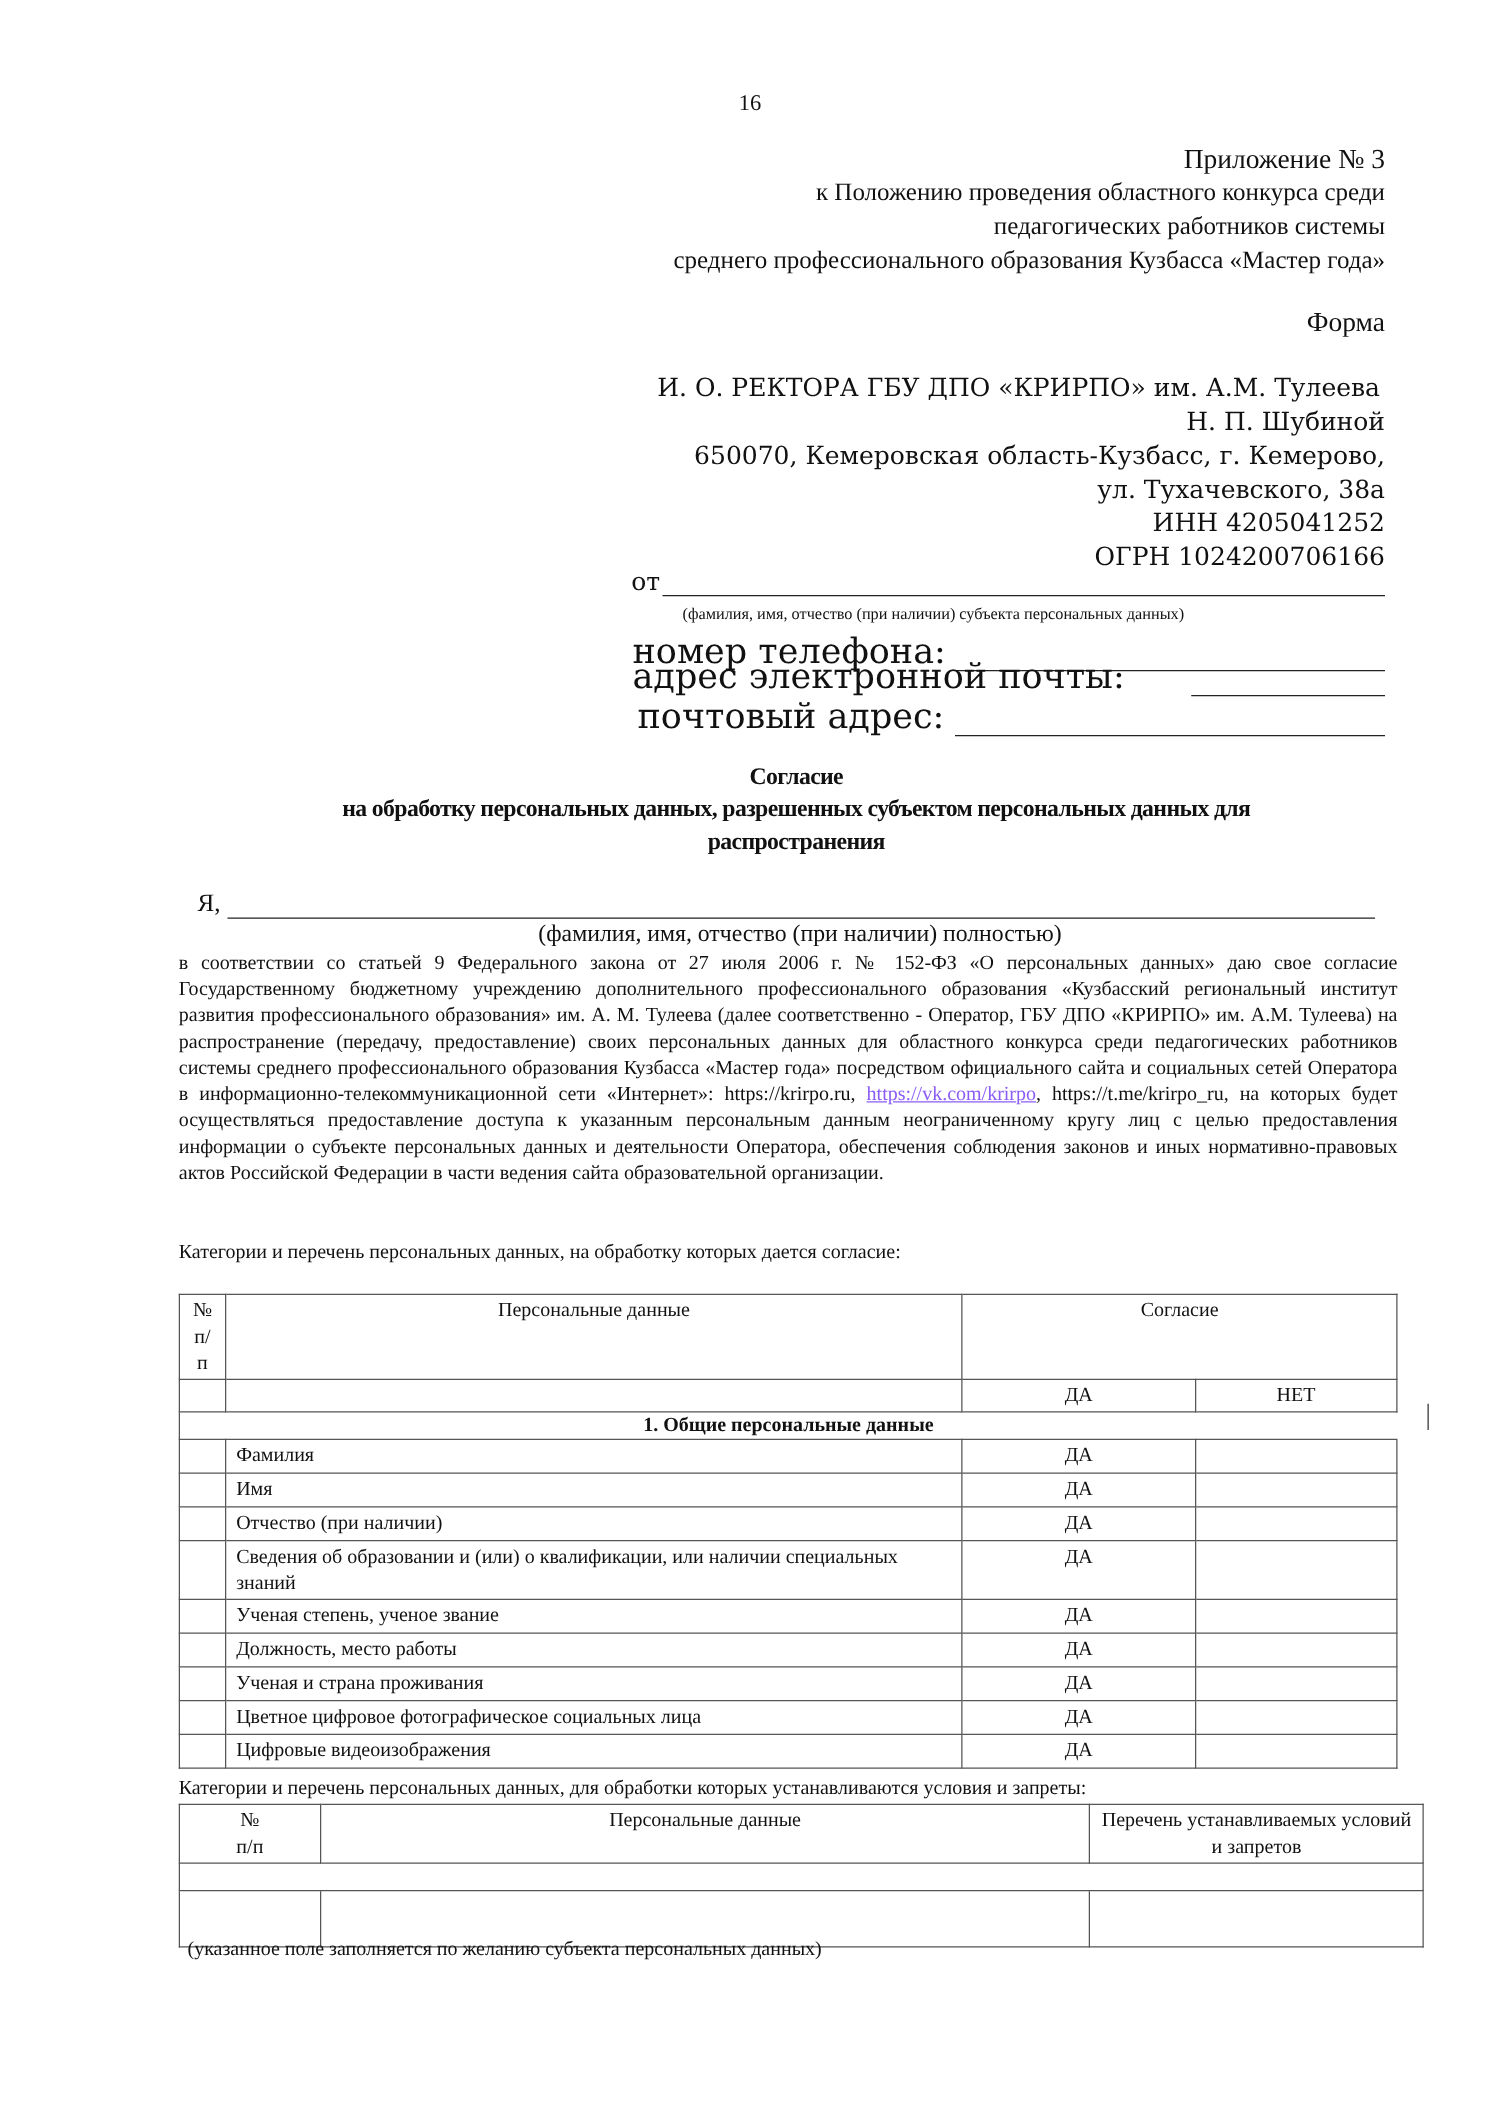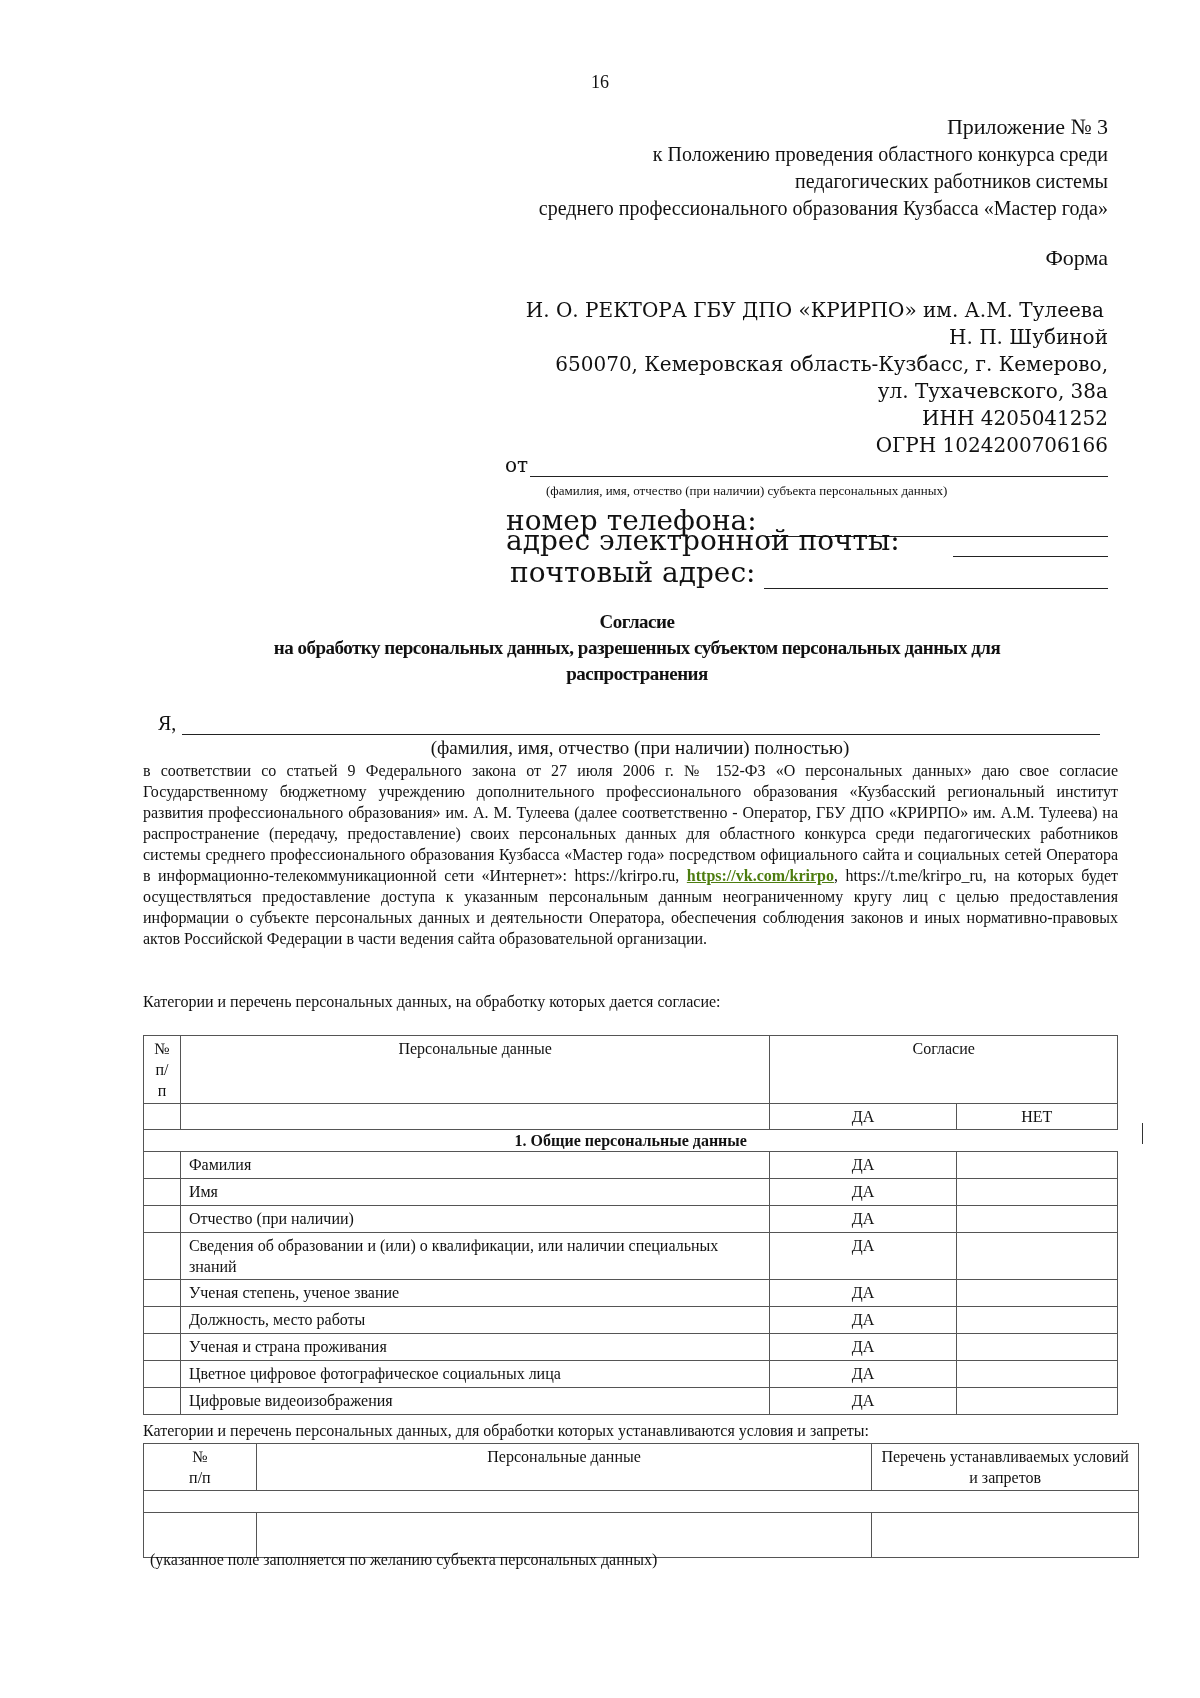--- a/index.html
+++ b/index.html
@@ -18,21 +18,21 @@
     .field-row { display: flex; align-items: flex-end; font-family: "DejaVu Serif", serif; font-size: 28px; }
     .field-row .line { flex: 1; border-bottom: 1.5px solid #222; height: 22px; margin-left: 8px; }
     .phone { left: 506px; top: 504px; width: 602px; }
     .email { left: 506px; top: 524px; width: 602px; gap: 45px; }
     .post { left: 510px; top: 556px; width: 598px; }
     .title-block { left: 0; width: 1274px; top: 609px; text-align: center; font-weight: bold; font-size: 19px; line-height: 26px; letter-spacing: -0.5px; }
     .ya-row { left: 158px; top: 712px; width: 942px; display: flex; align-items: flex-end; font-size: 20px; }
     .ya-row .line { flex: 1; border-bottom: 1.5px solid #222; height: 20px; margin-left: 6px; }
     .ya-caption { left: 140px; width: 1000px; top: 737px; text-align: center; font-size: 19px; }
     .body-text { left: 143px; top: 760px; width: 975px; font-size: 16px; line-height: 21px; text-align: justify; }
-    .body-text a { color: #4d7c0f; text-decoration: underline; font-weight: bold; }
+    .body-text a { color: #8b5cf6; text-decoration: underline; }
     .cat1 { left: 143px; top: 993px; font-size: 16px; }
     table { border-collapse: collapse; font-size: 16px; }
     td { border: 1.5px solid #555; vertical-align: top; padding: 2px 8px; line-height: 21px; }
     .t1 { left: 143px; top: 1035px; width: 975px; }
     .t1 .c-num { width: 28px; text-align: center; padding: 2px 4px; }
     .t1 .c-data { width: 575px; }
     .t1 .c-yes { width: 170px; text-align: center; }
     .t1 .c-no { width: 145px; text-align: center; }
     .t1 .sect td { text-align: center; font-weight: bold; padding: 0 8px; }
     .t1 .row td { height: 22px; }

